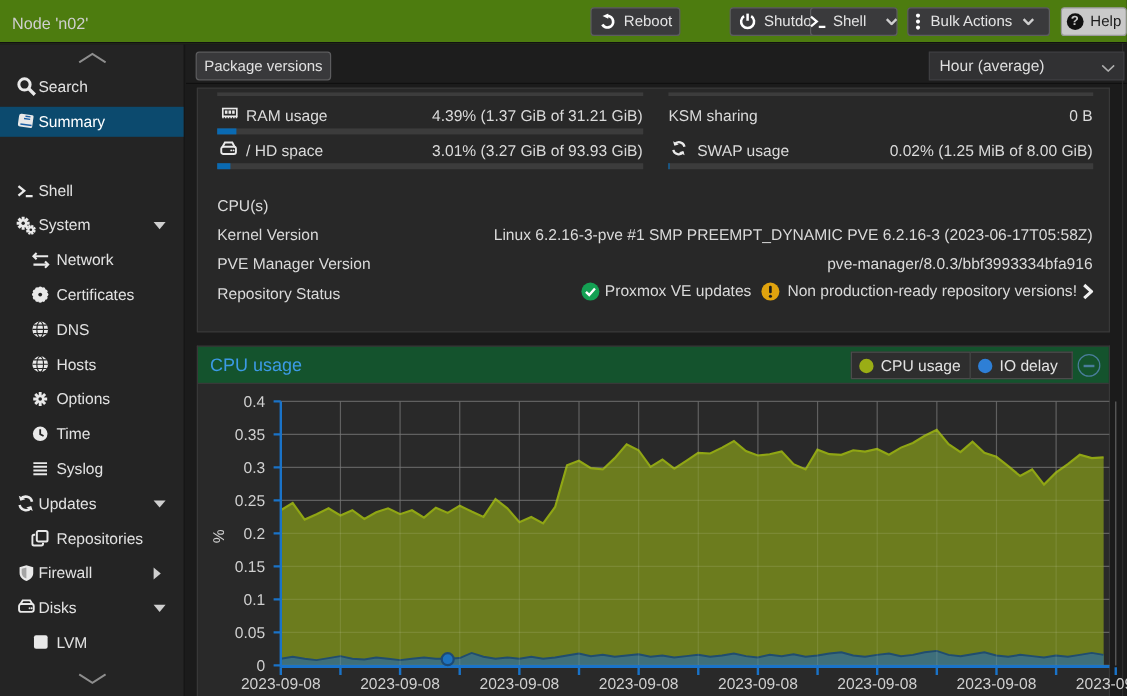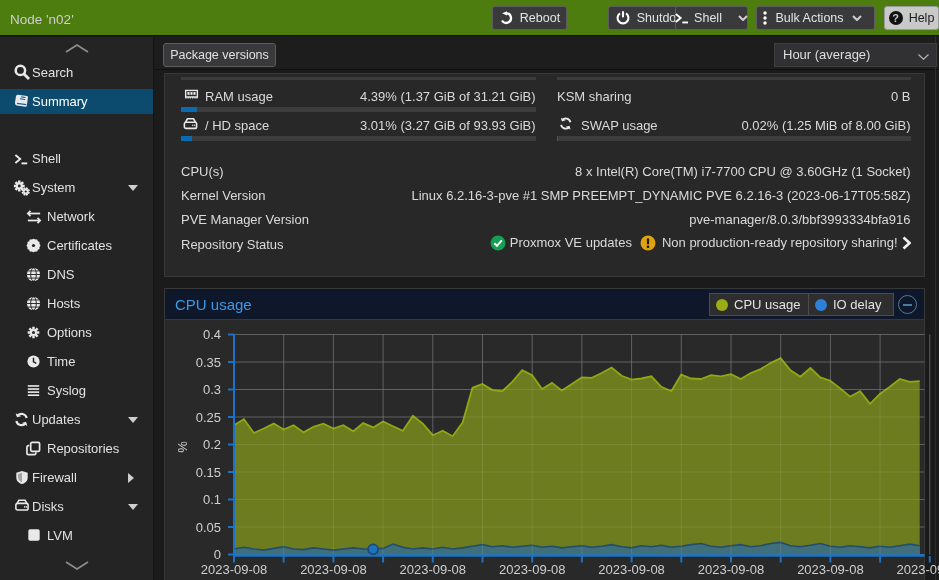--- a/index.html
+++ b/index.html
@@ -18,21 +18,21 @@
 .arr{position:absolute;left:128px;top:10px;width:0;height:0}
 .arr.down{border-left:5px solid transparent;border-right:5px solid transparent;border-top:6px solid #cfcfcf}
 .arr.right{border-top:5px solid transparent;border-bottom:5px solid transparent;border-left:6px solid #cfcfcf;top:8px}
 #toolbar{position:absolute;left:155px;top:37px;width:784px;height:33px;background:#1d1d1d;border-bottom:1px solid #101010}
 #pkgbtn{position:absolute;left:163px;top:43px;width:113px;height:24px;background:#39393b;border:1px solid #5d5d5f;border-radius:3px;
  color:#e0e0e0;font-size:12.5px;text-align:center;line-height:22px}
 #combo{position:absolute;left:774px;top:43px;width:163px;height:24px;background:#313133;border:1px solid #3e3e40;color:#dedede;
  font-size:13px;line-height:22px;padding-left:8px}
 #panel1{position:absolute;left:164px;top:73px;width:761px;height:204px;background:#282828;border:1px solid #383838}
 #panel2{position:absolute;left:164px;top:288px;width:761px;height:292px;background:#292929;border:1px solid #383838;border-bottom:none}
-#p2title{position:absolute;left:0;top:0;width:759px;height:31px;background:#0f172a;border-bottom:1px solid #383838}
+#p2title{position:absolute;left:0;top:0;width:759px;height:31px;background:#14532d;border-bottom:1px solid #383838}
 #p2title .t{position:absolute;left:10px;top:7px;font-size:15px;color:#3c9ae5}
 .row{position:absolute;font-size:13px;color:#dadada}
 .bar{position:absolute;height:5px;background:#3c3c3c}
 .bar .fill{position:absolute;left:0;top:0;height:5px;background:#0a6ab2}
 .legend{position:absolute;top:4px;height:23px;border:1px solid #4c4c4c;background:#2e2e2e;display:flex;align-items:center;
  font-size:13px;color:#e2e2e2;padding:0 8px 0 6px;white-space:nowrap}
 .ldot{width:12px;height:12px;border-radius:50%;margin-right:6px;flex:0 0 12px}
 #minusbtn{position:absolute;left:733px;top:6px;width:19px;height:19px;border:1px solid #4a7d9b;border-radius:50%}
 #minusbtn:after{content:"";position:absolute;left:4px;top:8px;width:9px;height:1.5px;background:#4a7d9b}
 .chev{stroke:#cfcfcf;stroke-width:2;fill:none}
@@ -348,21 +348,20 @@
           <path d="M13.2 14.2 L12 10 L7.8 11.2 Z" fill="#e9e9e9"></path>
         </svg></span>
       <span style="position:absolute;left:24px;top:1px">SWAP usage</span>
       <span style="position:absolute;right:0;top:1px">0.02% (1.25 MiB of 8.00 GiB)</span>
     </div>
  <div class="bar" style="left:392px;top:62px;width:353.5px">
       <span class="fill" style="width:0.7px"></span>
     </div>
  <div class="row" style="left:16px;top:89px;width:729.5px;height:17px">
       <span style="position:absolute;left:0px;top:1px">CPU(s)</span>
-      <span style="position:absolute;right:0;top:1px">8 x Intel(R) Core(TM) i7-7700 CPU @ 3.60GHz (1 Socket)</span>
     </div>
  <div class="row" style="left:16px;top:113px;width:729.5px;height:17px">
       <span style="position:absolute;left:0px;top:1px">Kernel Version</span>
       <span style="position:absolute;right:0;top:1px">Linux 6.2.16-3-pve #1 SMP PREEMPT_DYNAMIC PVE 6.2.16-3 (2023-06-17T05:58Z)</span>
     </div>
  <div class="row" style="left:16px;top:137px;width:729.5px;height:17px">
       <span style="position:absolute;left:0px;top:1px">PVE Manager Version</span>
       <span style="position:absolute;right:0;top:1px">pve-manager/8.0.3/bbf3993334bfa916</span>
     </div>
  <div class="row" style="left:16px;top:161px;width:729.5px;height:18px">
@@ -371,21 +370,21 @@
           <svg width="16" height="16" viewBox="0 0 16 16">
             <circle cx="8" cy="8" r="7.5" fill="#14a053"></circle>
             <path d="M4.3 8.2 L7 10.8 L11.8 5.4" fill="none" stroke="#fff" stroke-width="2"></path>
           </svg>
           <span style="margin:0 8px 0 4px">Proxmox VE updates</span>
           <svg width="16" height="16" viewBox="0 0 16 16">
             <circle cx="8" cy="8" r="7.5" fill="#e0a30e"></circle>
             <rect x="6.9" y="3.2" width="2.2" height="6.2" rx="1" fill="#1b1b1b"></rect>
             <circle cx="8" cy="11.9" r="1.3" fill="#1b1b1b"></circle>
           </svg>
-          <span style="margin:0 4px 0 6px">Non production-ready repository sharing!</span>
+          <span style="margin:0 4px 0 6px">Non production-ready repository versions!</span>
           <svg width="9" height="14" viewBox="0 0 9 14">
             <path d="M1.5 1.5 L7.5 7 L1.5 12.5" fill="none" stroke="#f0f0f0" stroke-width="2.6"></path>
           </svg>
         </span></span>
     </div>
 </div>
 
 <div id="panel2">
  <div id="p2title">
   <div class="t">CPU usage</div>

